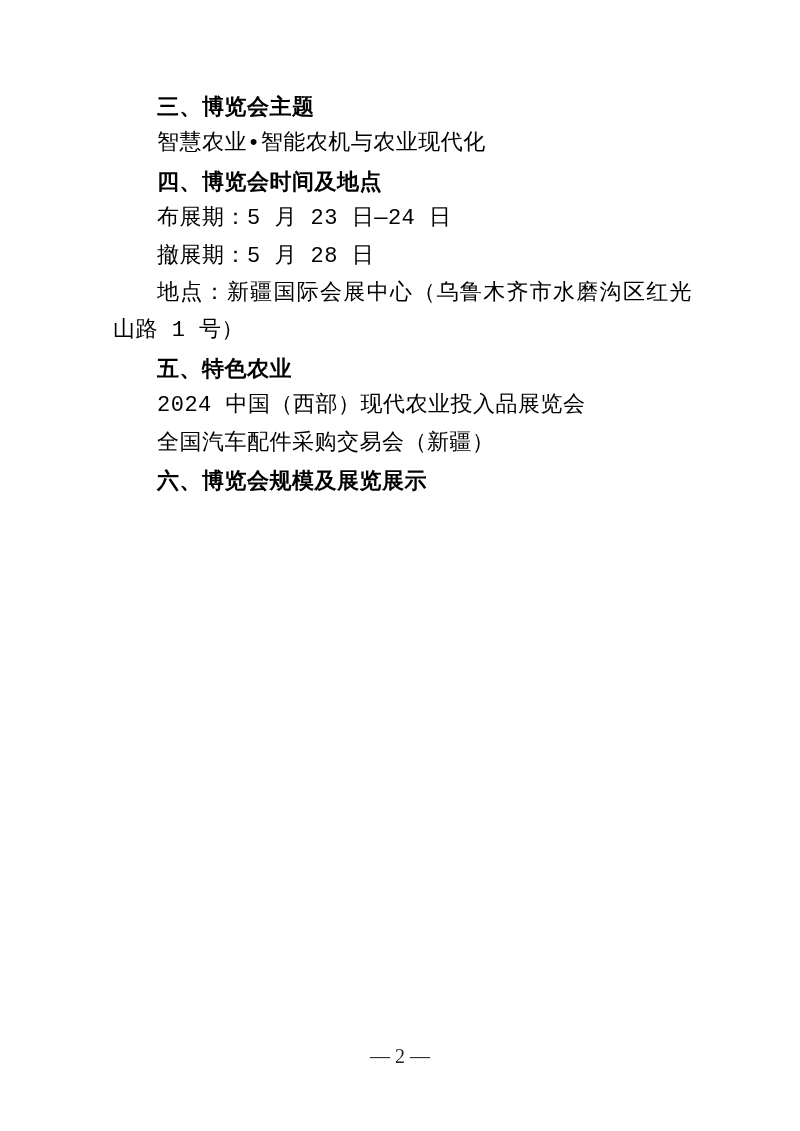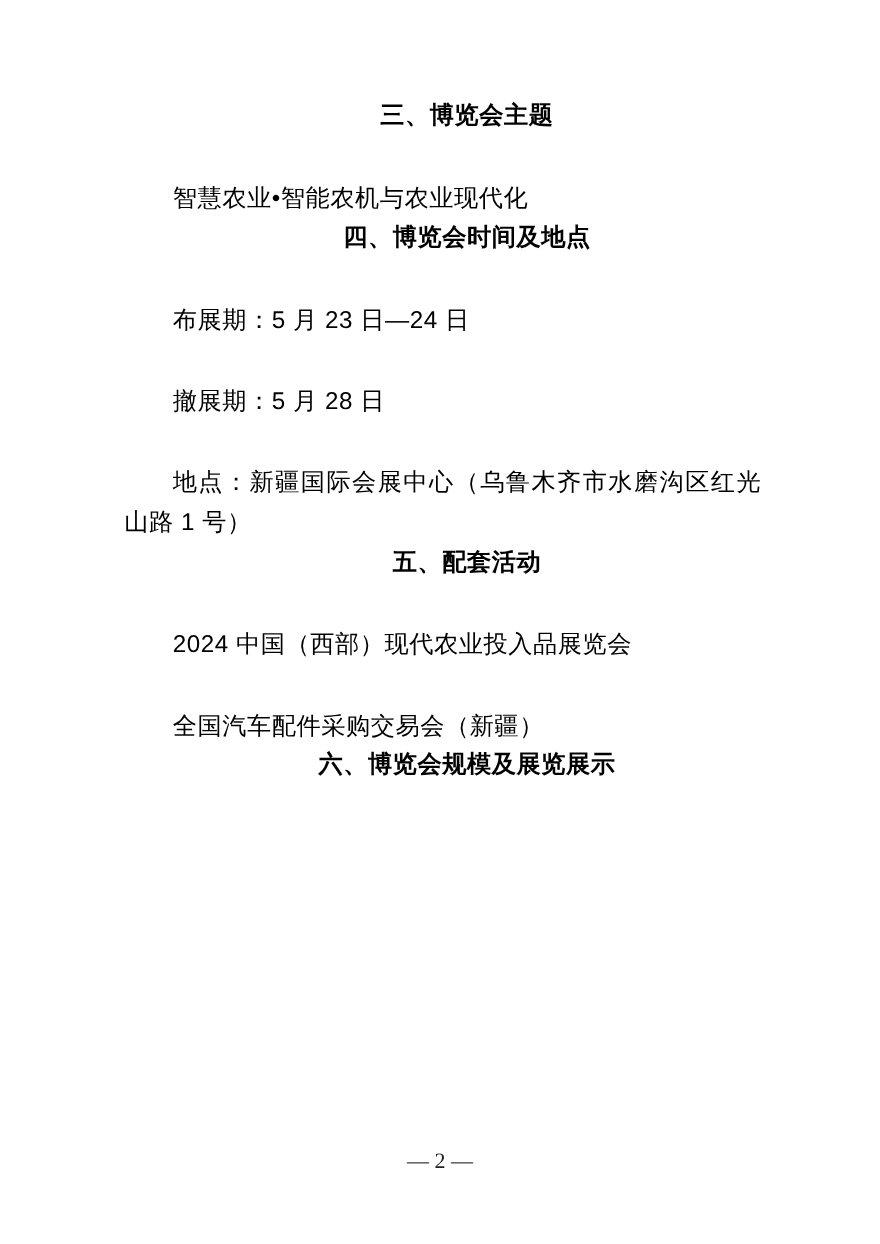--- a/index.html
+++ b/index.html
@@ -24,29 +24,27 @@
   }
   .block {
     margin: 0;
     padding: 0;
     font-size: 22px;
     line-height: 37.4px;
     text-indent: 2em;
     letter-spacing: 0.5px;
   }
   .block.heading {
-    font-family: Liberation Mono, monospace;
+    font-family: Liberation Sans, sans-serif;
     font-weight: bold;
-    text-align: center;
   }
   .block.paragraph {
-    font-family: Liberation Sans, sans-serif;
+    font-family: Liberation Mono, monospace;
     font-weight: normal;
     text-align: justify;
-    margin-top: 36px;
   }
   .page-footer {
     position: absolute;
     left: 0;
     right: 0;
     top: 1042px;
     text-align: center;
     font-family: "Liberation Serif", "DejaVu Serif", serif;
     font-size: 20px;
     line-height: 28px;
@@ -57,19 +55,19 @@
 <body>
 
 <div class="page">
   <div class="content" id="doc-body">
       <h2 class="block heading">三、博览会主题</h2>
       <p class="block paragraph">智慧农业•智能农机与农业现代化</p>
       <h2 class="block heading">四、博览会时间及地点</h2>
       <p class="block paragraph">布展期：5 月 23 日—24 日</p>
       <p class="block paragraph">撤展期：5 月 28 日</p>
       <p class="block paragraph">地点：新疆国际会展中心（乌鲁木齐市水磨沟区红光山路 1 号）</p>
-      <h2 class="block heading">五、配套活动</h2>
+      <h2 class="block heading">五、特色农业</h2>
       <p class="block paragraph">2024 中国（西部）现代农业投入品展览会</p>
       <p class="block paragraph">全国汽车配件采购交易会（新疆）</p>
       <h2 class="block heading">六、博览会规模及展览展示</h2>
     </div>
   <div class="page-footer">— 2 —</div>
 </div>
 
 </body></html>

